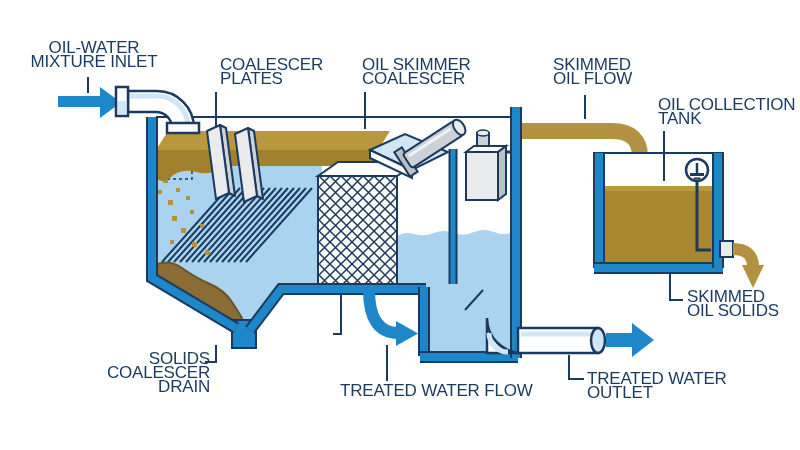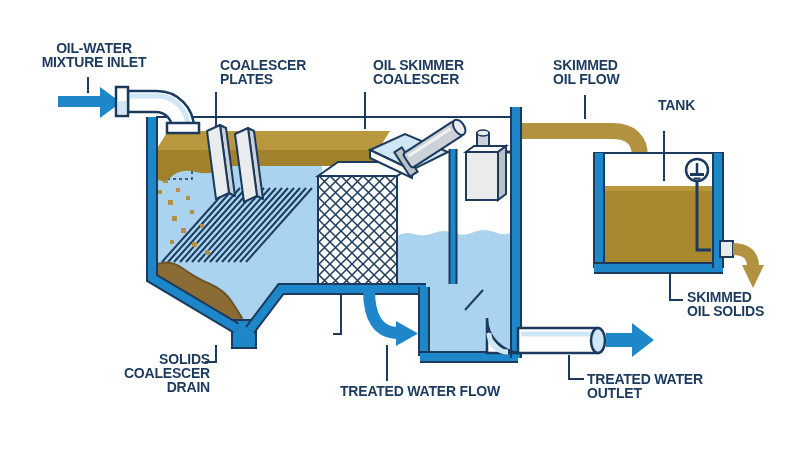--- a/index.html
+++ b/index.html
@@ -1,20 +1,20 @@
 <!DOCTYPE html>
 <html style="--c-navy: #1b3a5e; --c-blue: #1e87c9; --c-light_blue: #a9d3ee; --c-pale_blue: #cfe6f5; --c-gold: #b29240; --c-gold_top: #b9983d; --c-gold_front: #a1812c; --c-oil: #a8872e; --c-sediment: #8a6c34; --c-sediment_edge: #6b5526; --c-gray: #ccd2d7; --c-gray_light: #e9ebed; --c-white: #ffffff;"><head>
 <meta charset="utf-8">
 <style>
   html,body{margin:0;padding:0;background:#fff;}
   .stage{position:relative;width:800px;height:450px;background:#fff;overflow:hidden;
          font-family:"Liberation Sans", sans-serif;}
   svg{position:absolute;left:0;top:0;}
-  .label{position:absolute;color:var(--c-navy);font-size:14px;line-height:14px;
-         font-weight:700;letter-spacing:-0.2px;white-space:nowrap;}
+  .label{position:absolute;color:var(--c-navy);font-size:17px;line-height:14px;
+         font-weight:400;letter-spacing:-0.2px;white-space:nowrap;}
   .label.center{text-align:center;}
   .label.right{text-align:right;}
 </style>
 </head>
 <body>
 
 <div class="stage">
 
 <svg width="800" height="450" viewBox="0 0 800 450">
   <defs>
@@ -185,31 +185,32 @@
 <div class="label center" style="left:14px;top:41px;width:160px;">
   <div>OIL-WATER</div>
   <div>MIXTURE INLET</div>
 </div>
 
 <div class="label" style="left:220px;top:58px;">
   <div>COALESCER</div>
   <div>PLATES</div>
 </div>
 
-<div class="label" style="left:362px;top:58px;margin-left:11px;">
+<div class="label" style="left:362px;top:58px;">
   <div>OIL SKIMMER</div>
   <div>COALESCER</div>
 </div>
 
 <div class="label" style="left:553px;top:58px;">
   <div>SKIMMED</div>
   <div>OIL FLOW</div>
 </div>
 
 <div class="label" style="left:658px;top:98px;">
+  <div>OIL COLLECTION</div>
   <div>TANK</div>
 </div>
 
 <div class="label" style="left:687px;top:290px;">
   <div>SKIMMED</div>
   <div>OIL SOLIDS</div>
 </div>
 
 <div class="label right" style="left:80px;top:352px;width:130px;">
   <div>SOLIDS</div>

